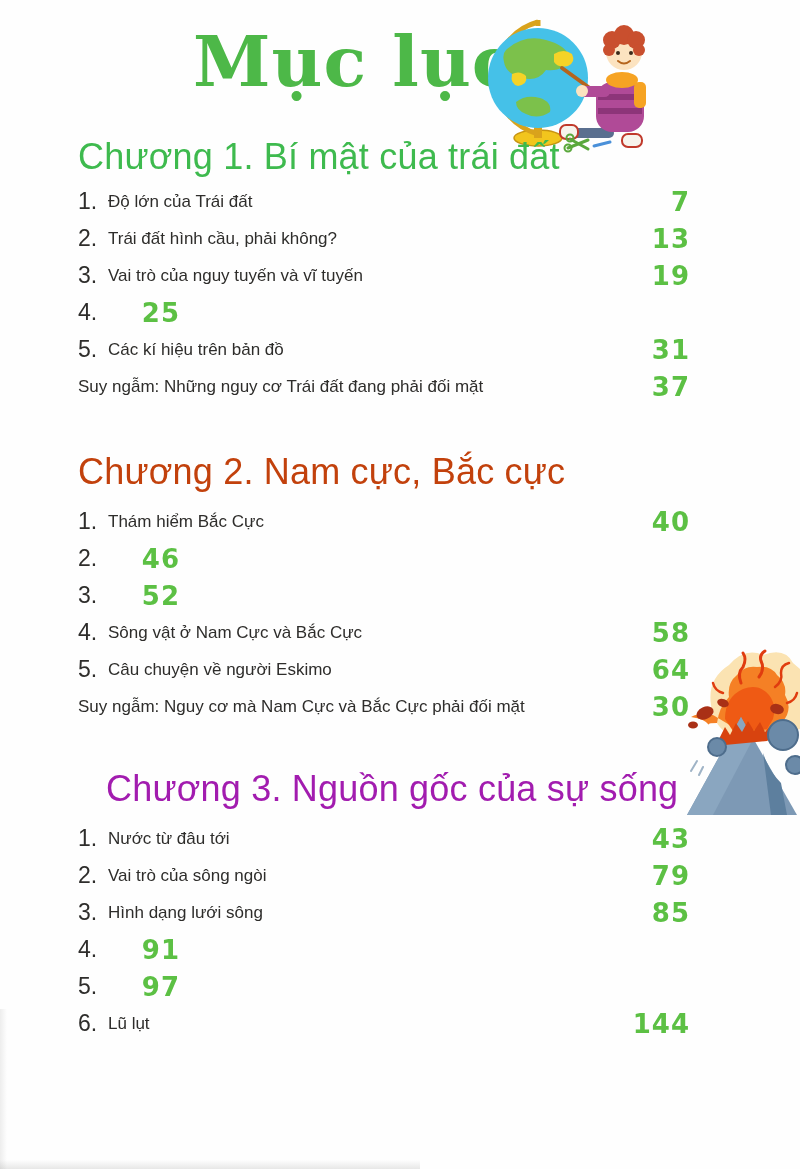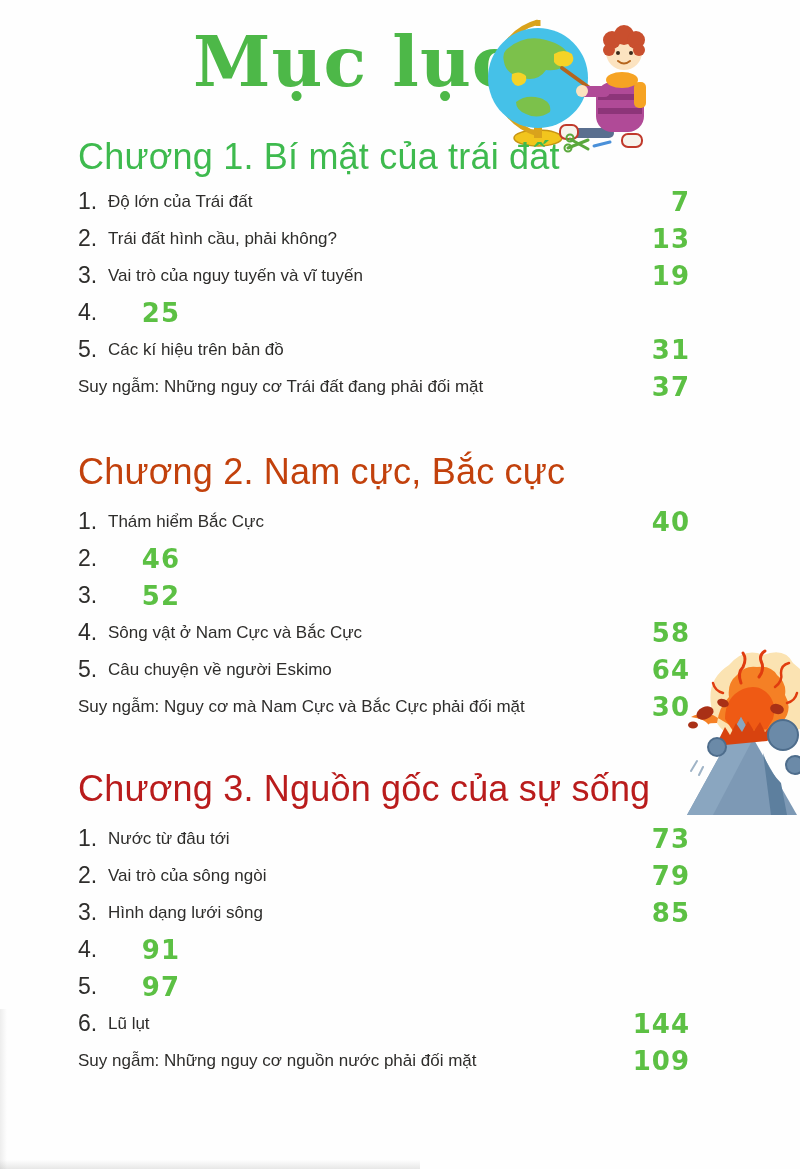--- a/index.html
+++ b/index.html
@@ -175,26 +175,26 @@
     <span class="pageno">64</span>
   </li>
           <li class="row no-num">
 
     <span class="text">Suy ngẫm: Nguy cơ mà Nam Cực và Bắc Cực phải đối mặt</span>
     <span class="pageno">30</span>
   </li>
         </ul>
   </section>
       <section class="chapter chapter-3">
-    <h2 class="chapter-heading" style="color: #b91c1c;">Chương 3. Nguồn gốc của sự sống</h2>
+    <h2 class="chapter-heading" style="color: #a21caf; margin-left: 28px;">Chương 3. Nguồn gốc của sự sống</h2>
     <ul class="items">
           <li class="row">
     <span class="num">1.</span>
     <span class="text">Nước từ đâu tới</span>
-    <span class="pageno">73</span>
+    <span class="pageno">43</span>
   </li>
           <li class="row">
     <span class="num">2.</span>
     <span class="text">Vai trò của sông ngòi</span>
     <span class="pageno">79</span>
   </li>
           <li class="row">
     <span class="num">3.</span>
     <span class="text">Hình dạng lưới sông</span>
     <span class="pageno">85</span>
@@ -204,25 +204,20 @@
     <span class="pageno">91</span>
   </li>
           <li class="row">
     <span class="num">5.</span>
     <span class="pageno">97</span>
   </li>
           <li class="row">
     <span class="num">6.</span>
     <span class="text">Lũ lụt</span>
     <span class="pageno">144</span>
-  </li>
-          <li class="row no-num">
-
-    <span class="text">Suy ngẫm: Những nguy cơ nguồn nước phải đối mặt</span>
-    <span class="pageno">109</span>
   </li>
         </ul>
   </section>
     </div>
 
   <svg class="volcano-illustration" viewBox="0 0 117 175" aria-hidden="true">
 
     <path d="M28 62 q-4 -26 18 -40 q16 -18 34 -10 q22 -8 30 8 l7 6 v60 l-20 8 q-30 10 -50 -2 q-16 -8 -19 -30 z" fill="#fbe3b2"></path>
 
     <path d="M30 72 q-12 -4 -22 2 q14 2 18 8 q-2 -2 8 -2 q2 -16 12 -26 q-2 -14 8 -22 q8 -10 20 -8 q14 -2 20 8 q10 8 8 20 q6 10 2 20 l-8 14 -36 4 z" fill="#f58025"></path>

